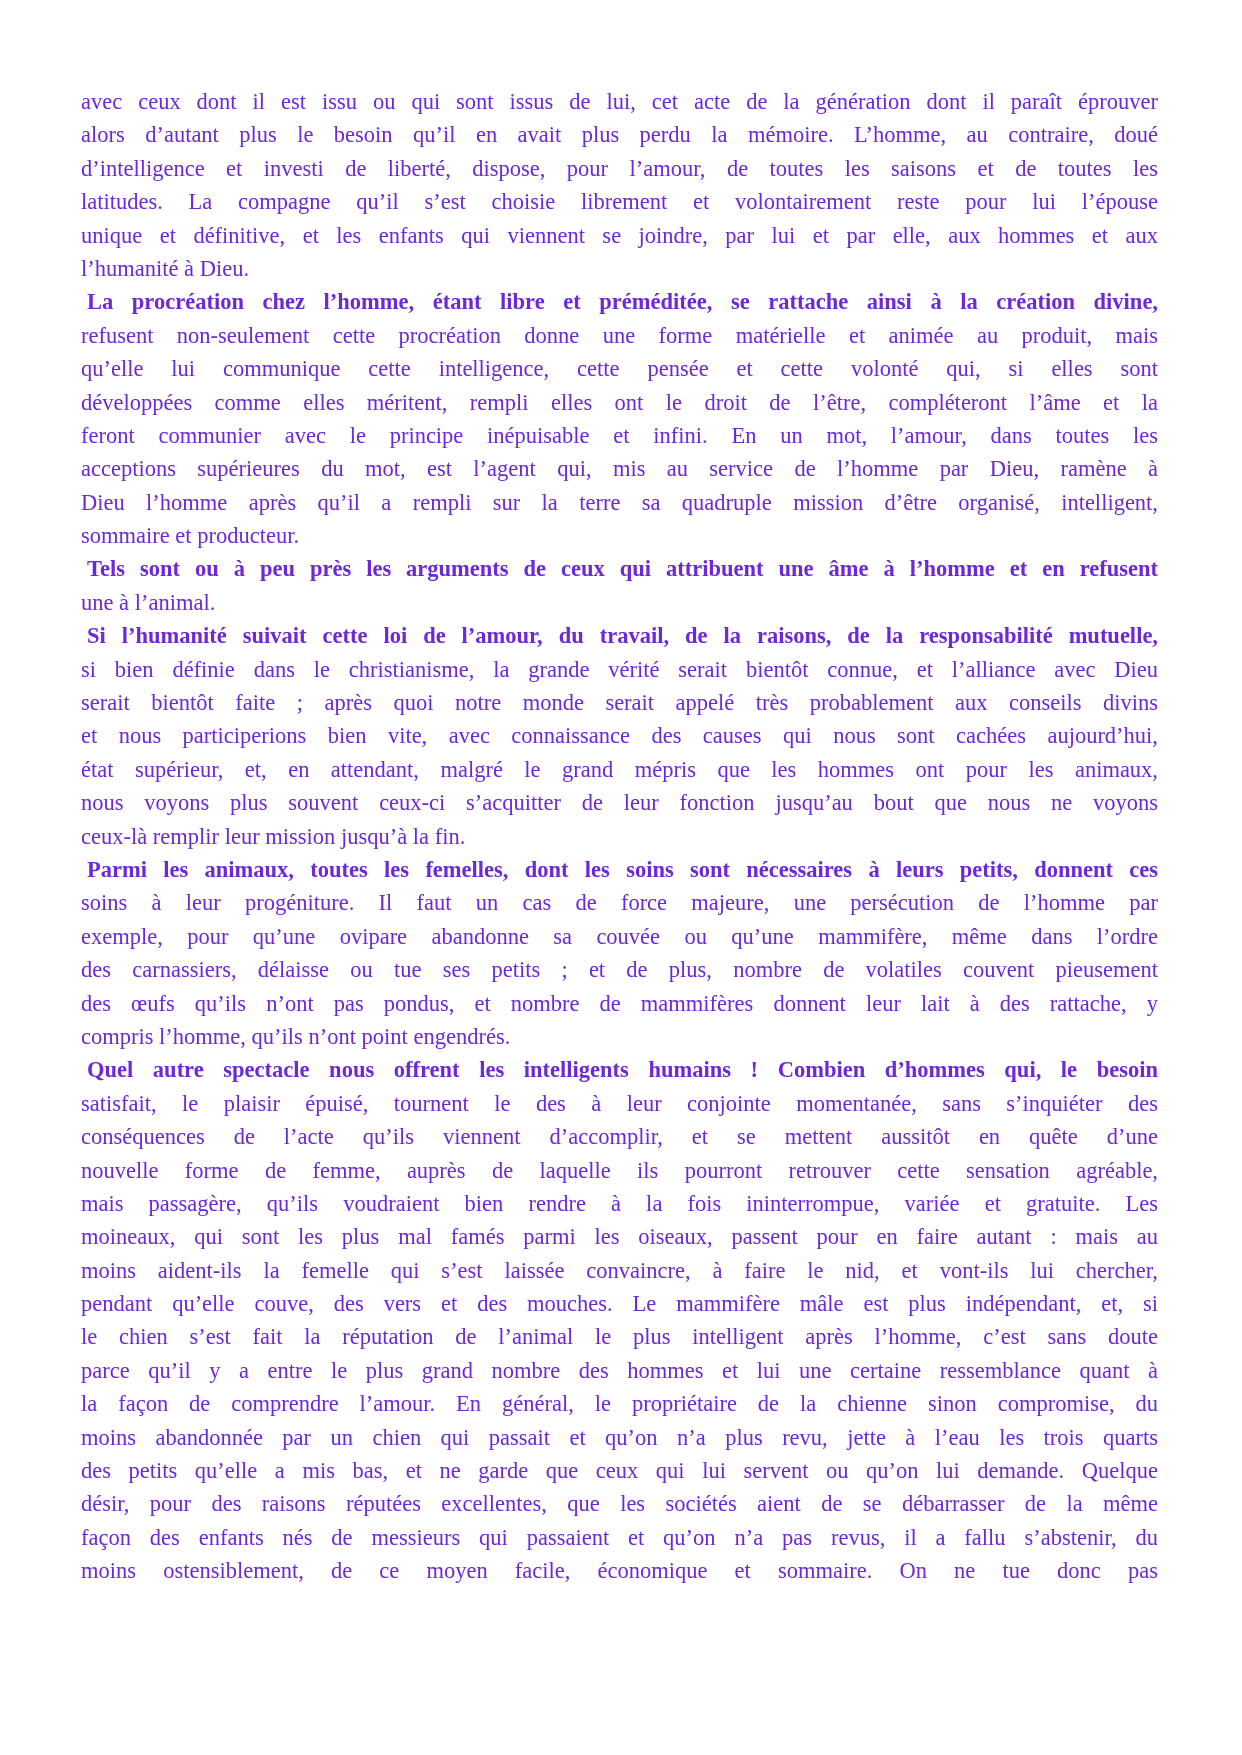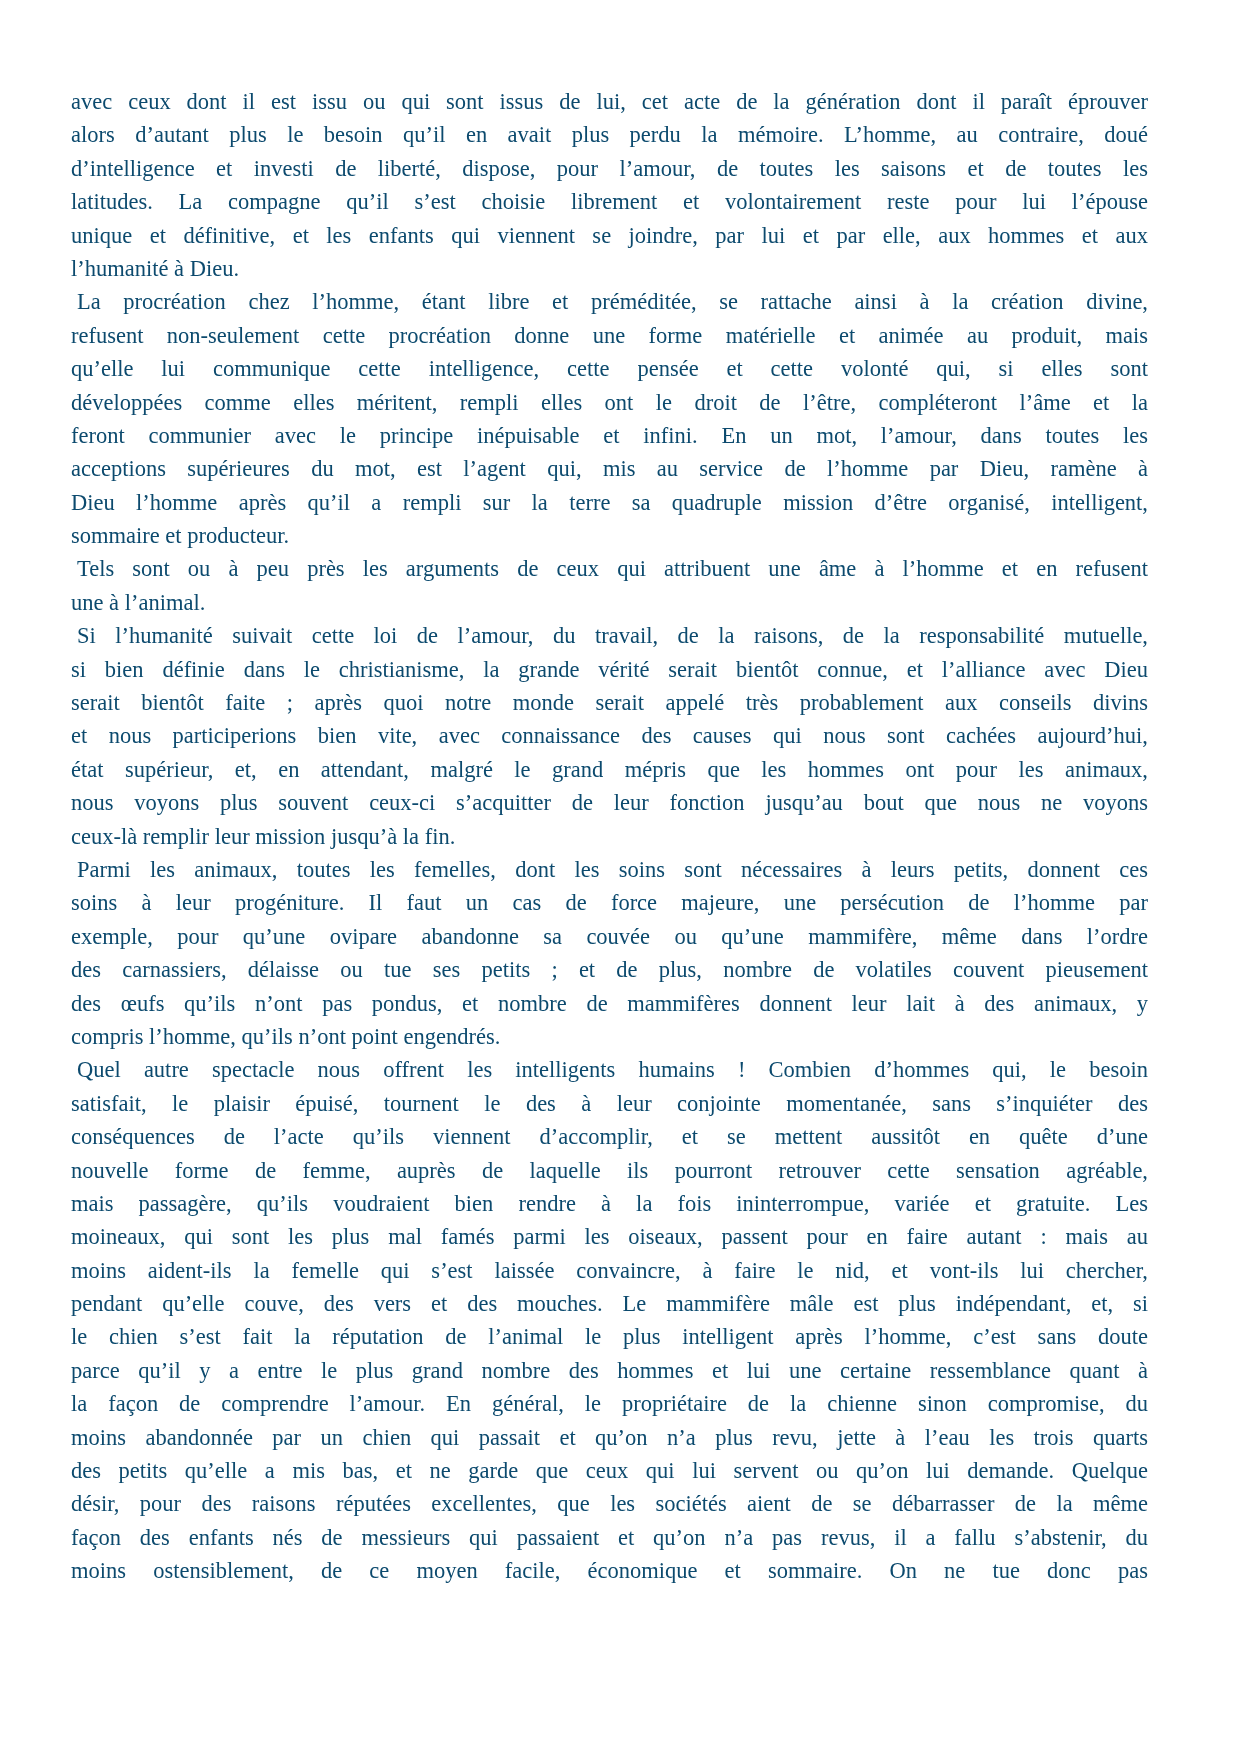--- a/index.html
+++ b/index.html
@@ -8,41 +8,42 @@
       background: #ffffff;
     }
     body {
       width: 1242px;
       height: 1755px;
       position: relative;
       overflow: hidden;
     }
     .page {
       position: absolute;
-      left: 71px;
+      left: 81px;
       top: 85px;
       width: 1077px;
       font-family: "Liberation Serif", "DejaVu Serif", serif;
       font-size: 22.5px;
-      color: #0c4a6e;
+      color: #6d28d9;
     }
     .line {
       display: block;
       height: 33.4px;
       line-height: 33.4px;
       white-space: nowrap;
       text-align: justify;
       text-align-last: justify;
       overflow: hidden;
     }
     .line.last {
       text-align-last: left;
     }
     .line.indent {
       padding-left: 6px;
+      font-weight: bold;
     }
   </style>
 </head>
 <body>
 
 <div class="page">
 
   <div class="paragraph">
     <span class="line">avec ceux dont il est issu ou qui sont issus de lui, cet acte de la génération dont il paraît éprouver</span>
     <span class="line">alors d’autant plus le besoin qu’il en avait plus perdu la mémoire. L’homme, au contraire, doué</span>
@@ -76,21 +77,21 @@
     <span class="line">état supérieur, et, en attendant, malgré le grand mépris que les hommes ont pour les animaux,</span>
     <span class="line">nous voyons plus souvent ceux-ci s’acquitter de leur fonction jusqu’au bout que nous ne voyons</span>
     <span class="line last">ceux-là remplir leur mission jusqu’à la fin.</span>
   </div>
 
   <div class="paragraph">
     <span class="line indent">Parmi les animaux, toutes les femelles, dont les soins sont nécessaires à leurs petits, donnent ces</span>
     <span class="line">soins à leur progéniture. Il faut un cas de force majeure, une persécution de l’homme par</span>
     <span class="line">exemple, pour qu’une ovipare abandonne sa couvée ou qu’une mammifère, même dans l’ordre</span>
     <span class="line">des carnassiers, délaisse ou tue ses petits ; et de plus, nombre de volatiles couvent pieusement</span>
-    <span class="line">des œufs qu’ils n’ont pas pondus, et nombre de mammifères donnent leur lait à des animaux, y</span>
+    <span class="line">des œufs qu’ils n’ont pas pondus, et nombre de mammifères donnent leur lait à des rattache, y</span>
     <span class="line last">compris l’homme, qu’ils n’ont point engendrés.</span>
   </div>
 
   <div class="paragraph">
     <span class="line indent">Quel autre spectacle nous offrent les intelligents humains ! Combien d’hommes qui, le besoin</span>
     <span class="line">satisfait, le plaisir épuisé, tournent le des à leur conjointe momentanée, sans s’inquiéter des</span>
     <span class="line">conséquences de l’acte qu’ils viennent d’accomplir, et se mettent aussitôt en quête d’une</span>
     <span class="line">nouvelle forme de femme, auprès de laquelle ils pourront retrouver cette sensation agréable,</span>
     <span class="line">mais passagère, qu’ils voudraient bien rendre à la fois ininterrompue, variée et gratuite. Les</span>
     <span class="line">moineaux, qui sont les plus mal famés parmi les oiseaux, passent pour en faire autant : mais au</span>

